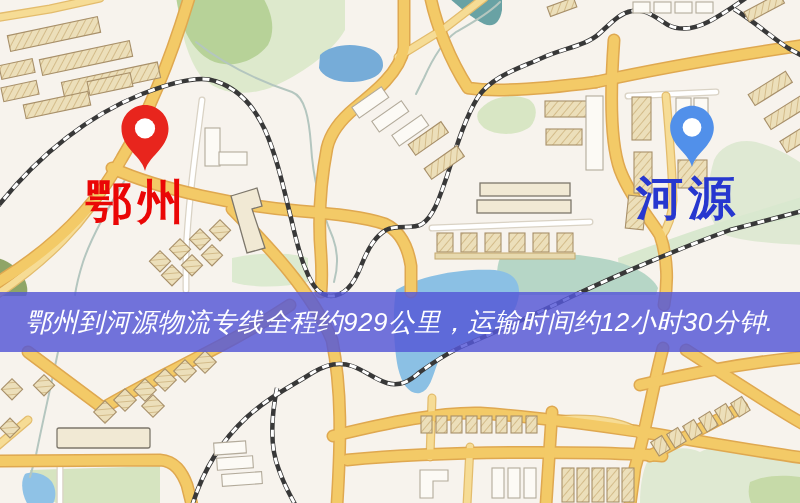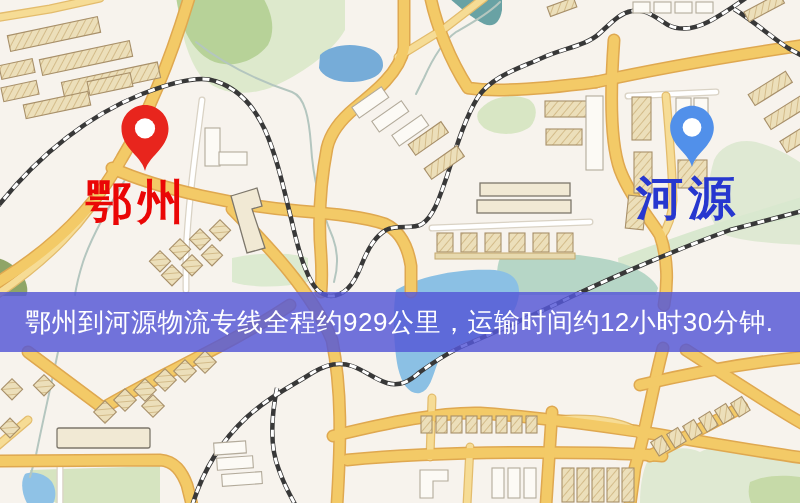--- a/index.html
+++ b/index.html
@@ -27,21 +27,21 @@
   .bc{fill:#f1e9d4;stroke:#7d776b;stroke-width:1.3;}
 
   .city-label{font-family:"Liberation Serif", serif;font-size:47px;font-weight:bold;letter-spacing:5px;text-anchor:middle;}
 
   
   .banner{
     position:absolute;left:0;top:292px;width:800px;height:60px;
     background:rgba(86,88,214,0.83);
     display:flex;align-items:center;
     box-sizing:border-box;padding-left:25px;
-    color:#ffffff;font-size:26px;letter-spacing:0.5px;white-space:nowrap;
+    color:#ffffff;font-size:26px;letter-spacing:0.5px;white-space:nowrap;font-style:italic;
   }
 </style>
 </head>
 <body>
 
 <div class="stage">
   <svg class="map-svg" width="800" height="503" viewBox="0 0 800 503">
     <defs>
       <pattern id="ph" width="6" height="6" patternUnits="userSpaceOnUse" patternTransform="rotate(40)">
         <rect width="6" height="6" fill="#ecdfba"></rect>

